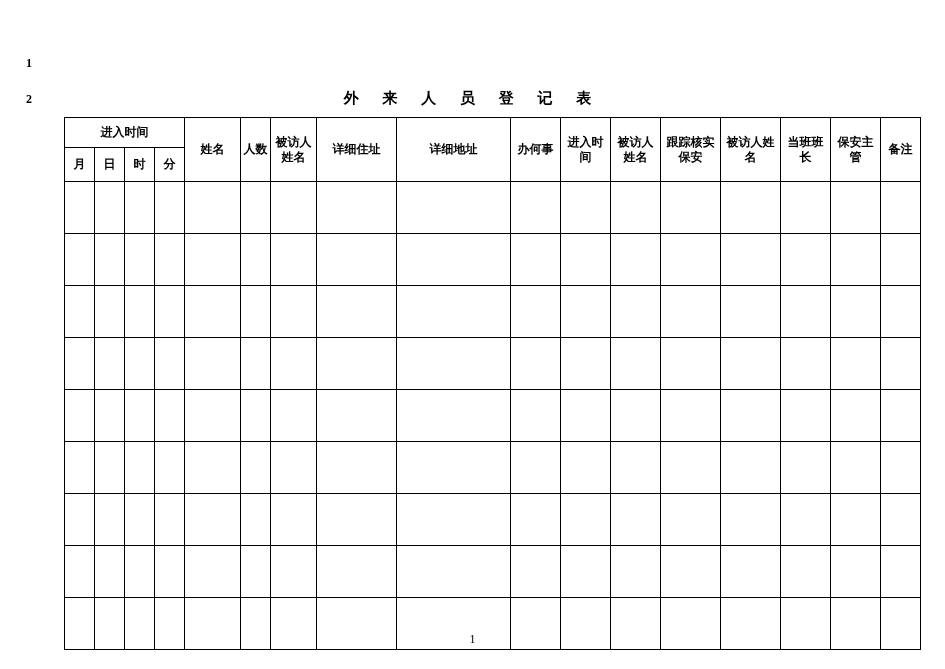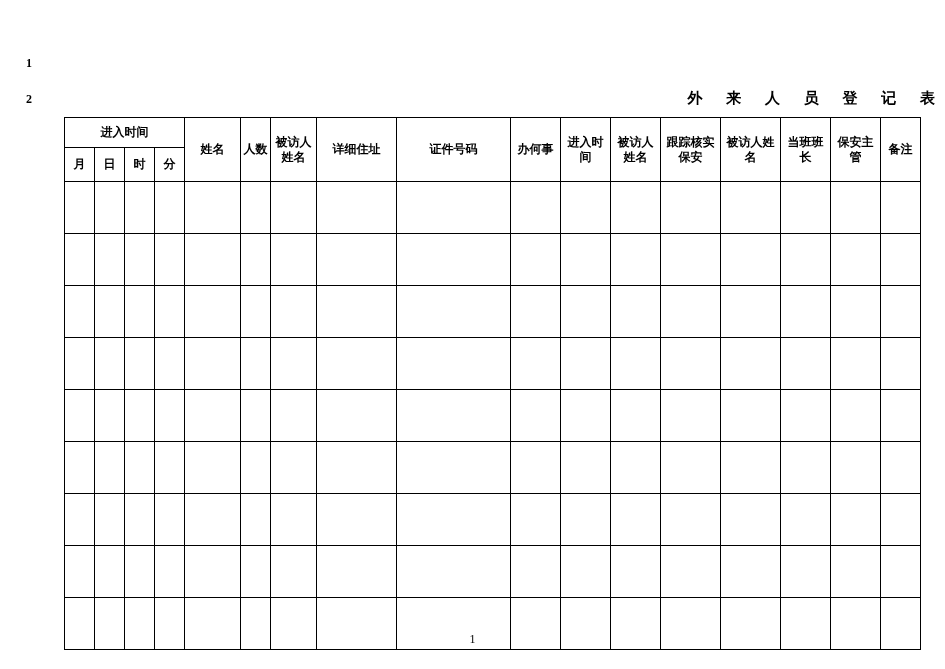--- a/index.html
+++ b/index.html
@@ -18,21 +18,21 @@
       font-size: 12px;
       font-weight: bold;
     }
     .num1 { top: 56px; }
     .num2 { top: 92px; }
     .title {
       position: absolute;
       top: 89px;
       left: 0;
       width: 945px;
-      text-align: right;
+      text-align: center;
       font-size: 15px;
       letter-spacing: 10px;
       font-weight: bold;
     }
     .sheet {
       position: absolute;
       top: 117px;
       left: 28px;
       width: 889px;
       padding-left: 36px;
@@ -93,21 +93,21 @@
         <col style="width: 50px;">
         <col style="width: 40px;">
       </colgroup>
     <thead>
       <tr class="h-group">
         <th colspan="4">进入时间</th>
         <th rowspan="2">姓名</th>
         <th rowspan="2">人数</th>
         <th rowspan="2">被访人姓名</th>
         <th rowspan="2">详细住址</th>
-        <th rowspan="2">证件号码</th>
+        <th rowspan="2">详细地址</th>
         <th rowspan="2">办何事</th>
         <th rowspan="2">进入时间</th>
         <th rowspan="2">被访人姓名</th>
         <th rowspan="2">跟踪核实保安</th>
         <th rowspan="2">被访人姓名</th>
         <th rowspan="2">当班班长</th>
         <th rowspan="2">保安主管</th>
         <th rowspan="2">备注</th>
       </tr>
       <tr class="h-sub">

